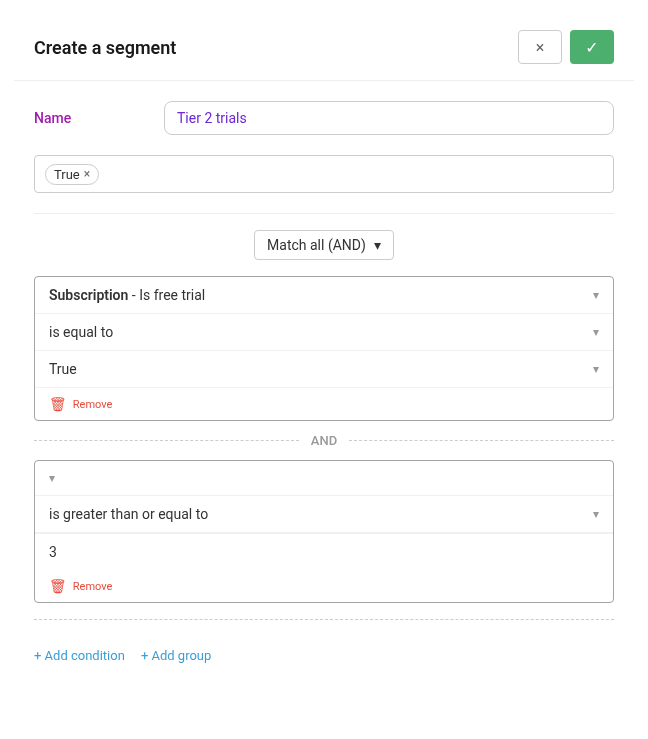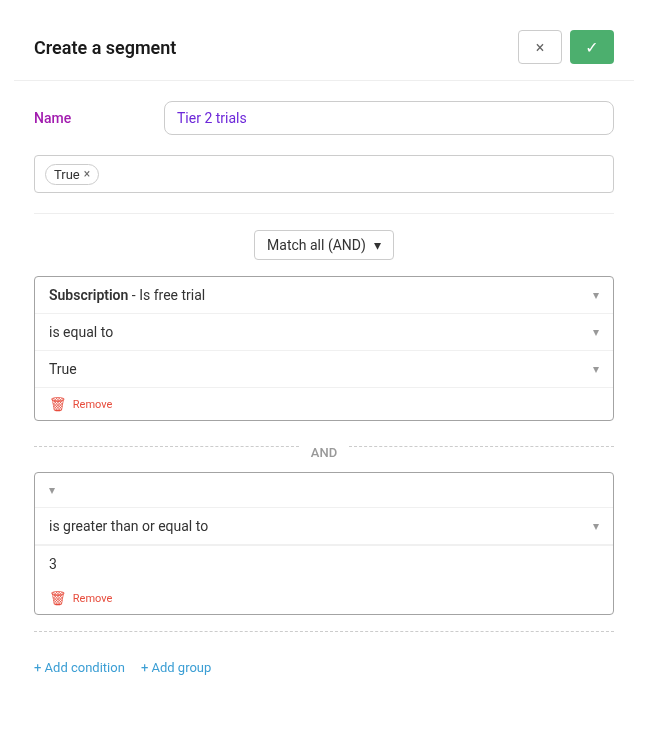--- a/index.html
+++ b/index.html
@@ -221,21 +221,20 @@
     .and-line {
       flex: 1;
       border-top: 1px dashed #ccc;
     }
 
     .and-label {
       padding: 0 12px;
       color: #999;
       font-size: 13px;
       font-weight: 500;
-      margin-top: 12px;
     }
 
     .add-condition-row {
       display: flex;
       align-items: center;
       gap: 16px;
       padding-top: 12px;
     }
 
     .add-link {

